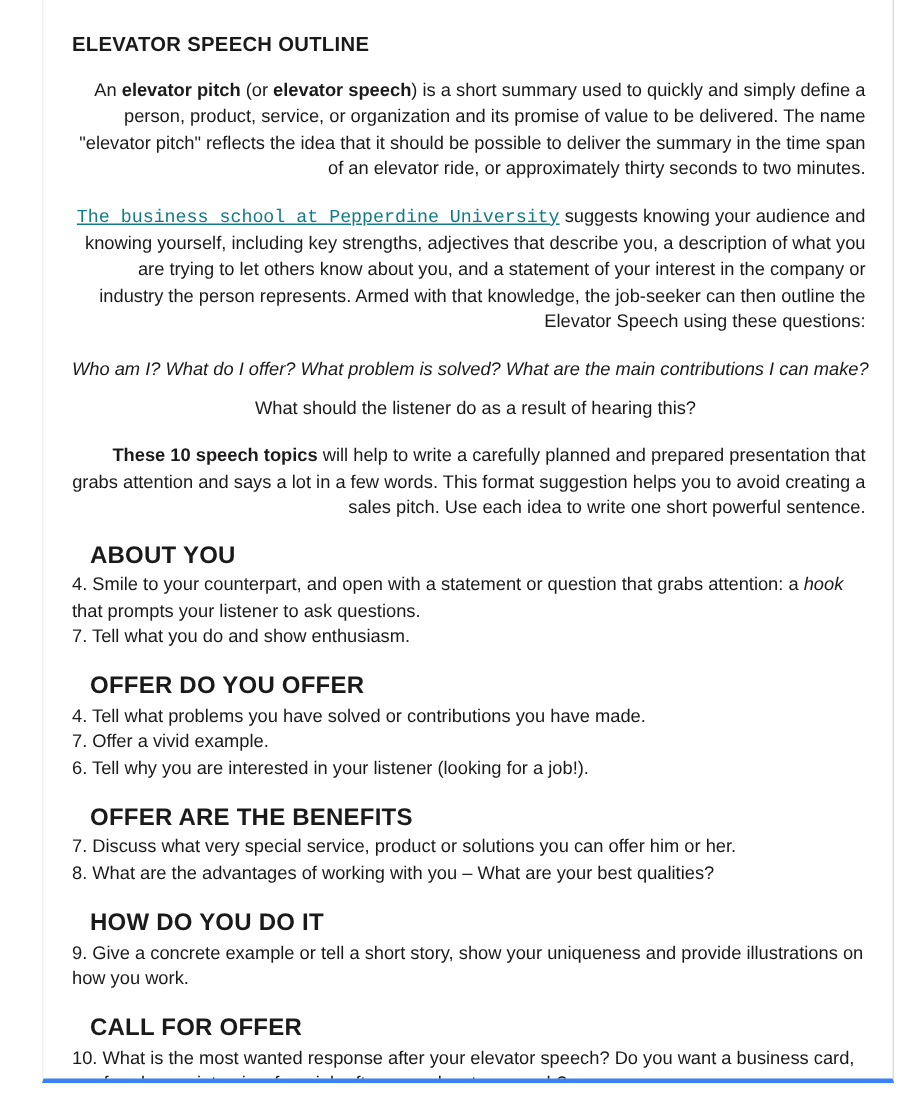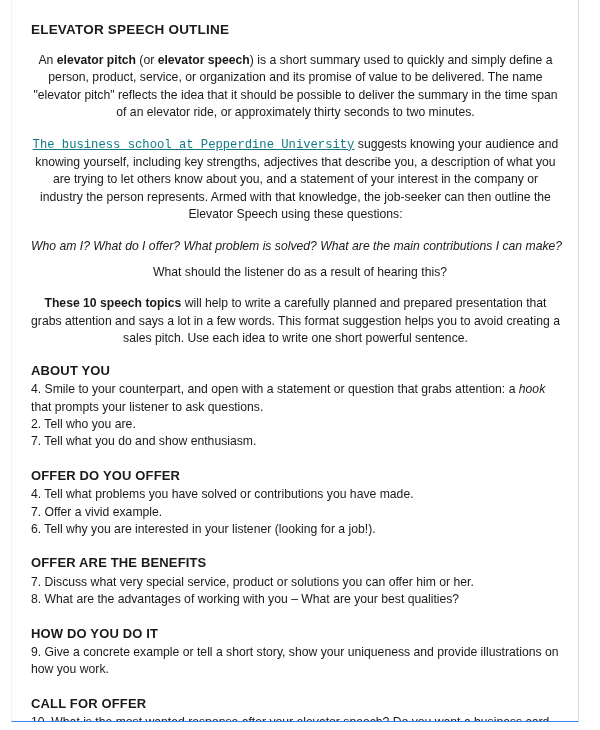--- a/index.html
+++ b/index.html
@@ -10,66 +10,66 @@
   }
   body {
     width: 600px;
     height: 730px;
     font-family: "Liberation Sans", sans-serif;
     color: #1a1a1a;
     overflow: hidden;
   }
   #page {
     position: absolute;
-    left: 11px;
+    left: 28px;
     top: 0px;
     width: 568px;
     height: 722px;
     background: #ffffff;
     border-right: 1px solid #dcdcdc;
-    border-bottom: 1px solid #3b82f6;
+    border-bottom: 3px solid #3b82f6;
     border-left: 1px solid #f2f2f2;
     box-sizing: border-box;
     overflow: hidden;
   }
   #content {
     padding: 22px 18px 0 19px;
   }
   .doc-title {
     font-size: 13.5px;
     font-weight: bold;
     letter-spacing: 0.2px;
     margin: 0 0 14px 0;
     line-height: 16px;
   }
   .para {
     font-size: 12.2px;
     line-height: 17.4px;
     margin: 0 0 14px 0;
-    text-align: center;
+    text-align: right;
   }
   .questions-line {
     font-size: 12.2px;
     line-height: 17.4px;
     margin: 0 0 9px 0;
     white-space: nowrap;
     font-style: italic;
   }
   .questions-center {
     font-size: 12.2px;
     line-height: 17.4px;
     margin: 0 0 14px 0;
     padding-left: 122px;
   }
   .section-heading {
-    font-size: 13px;
+    font-size: 16px;
     font-weight: bold;
     letter-spacing: 0.15px;
     line-height: 17.4px;
-    margin: 0 0 2px 0;
+    margin: 0 0 2px 12px;
   }
   .section-block {
     margin: 0 0 16px 0;
   }
   .item {
     font-size: 12.2px;
     line-height: 17.4px;
     margin: 0;
   }
   b, .b { font-weight: bold; }
@@ -96,21 +96,20 @@
     <p class="questions-line">Who am I?   What do I offer?   What problem is solved?  What are the main contributions I can make?</p>
 
     <p class="questions-center">What should the listener do as a result of hearing this?</p>
 
     <p class="para"><b>These 10 speech topics</b><span> will help to write a carefully planned and prepared presentation that grabs attention and says a lot in a few words. This format suggestion helps you to avoid creating a sales pitch. Use each idea to write one short powerful sentence.</span></p>
 
     <div id="sections">
         <div class="section-block">
           <div class="section-heading">ABOUT YOU</div>
           <p class="item"><span>4. Smile to your counterpart, and open with a statement or question that grabs attention: a </span><i>hook</i><span> that prompts your listener to ask questions.</span></p>
-          <p class="item"><span>2. Tell who you are.</span></p>
           <p class="item"><span>7. Tell what you do and show enthusiasm.</span></p>
         </div>
         <div class="section-block">
           <div class="section-heading">OFFER DO YOU OFFER</div>
           <p class="item"><span>4. Tell what problems you have solved or contributions you have made.</span></p>
           <p class="item"><span>7. Offer a vivid example.</span></p>
           <p class="item"><span>6. Tell why you are interested in your listener (looking for a job!).</span></p>
         </div>
         <div class="section-block">
           <div class="section-heading">OFFER ARE THE BENEFITS</div>

